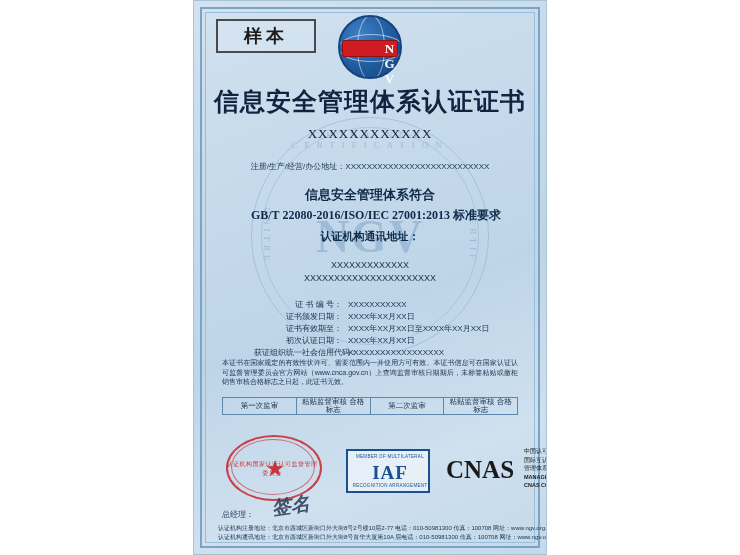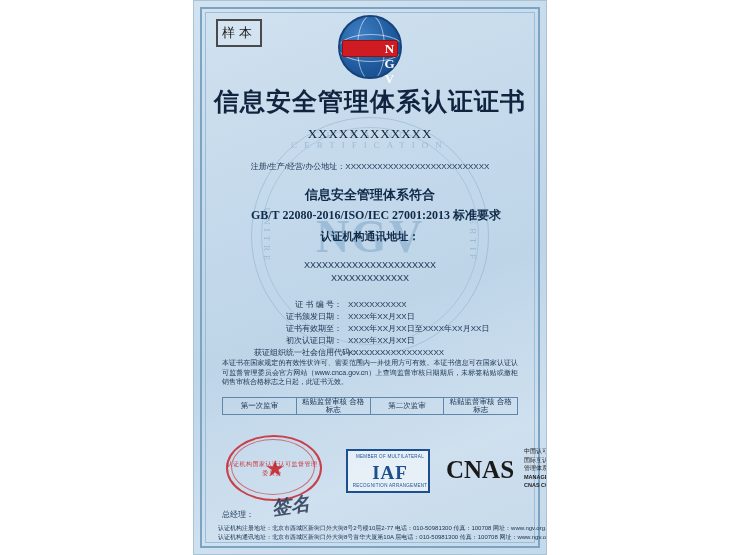--- a/index.html
+++ b/index.html
@@ -97,24 +97,24 @@
   }
   .wm-side.left { left: 10px; }
   .wm-side.right { right: 10px; }
 
   
   .sample-box {
     position: absolute;
     left: 22px;
     top: 18px;
     border: 2px solid #4a4a4a;
-    padding: 3px 4px;
-    font-family: "Liberation Serif", serif;
-    font-size: 13px;
-    font-weight: normal;
+    padding: 3px 26px;
+    font-family: "Liberation Serif", serif;
+    font-size: 18px;
+    font-weight: bold;
     color: #1c1c1c;
     letter-spacing: 4px;
     background: rgba(255,255,255,0.12);
   }
 
   
   .logo {
     position: absolute;
     left: 50%;
     top: 14px;
@@ -468,22 +468,22 @@
 
     <div class="title">信息安全管理体系认证证书</div>
     <div class="company">XXXXXXXXXXXX</div>
     <div class="addr">注册/生产/经营/办公地址：XXXXXXXXXXXXXXXXXXXXXXXXXXX</div>
 
     <div class="stmt1">信息安全管理体系符合</div>
     <div class="stmt2">GB/T 22080-2016/ISO/IEC 27001:2013 标准要求</div>
     <div class="stmt3">认证机构通讯地址：</div>
 
     <div class="scope">
+      <div>XXXXXXXXXXXXX</div>
       <div>XXXXXXXXXXXXXXXXXXXXXX</div>
-      <div>XXXXXXXXXXXXX</div>
     </div>
 
     <div class="details">
       <div class="drow">
         <div class="dlabel">证 书 编 号：</div>
         <div class="dvalue">XXXXXXXXXXX</div>
       </div>
       <div class="drow">
         <div class="dlabel">证书颁发日期：</div>
         <div class="dvalue">XXXX年XX月XX日</div>

